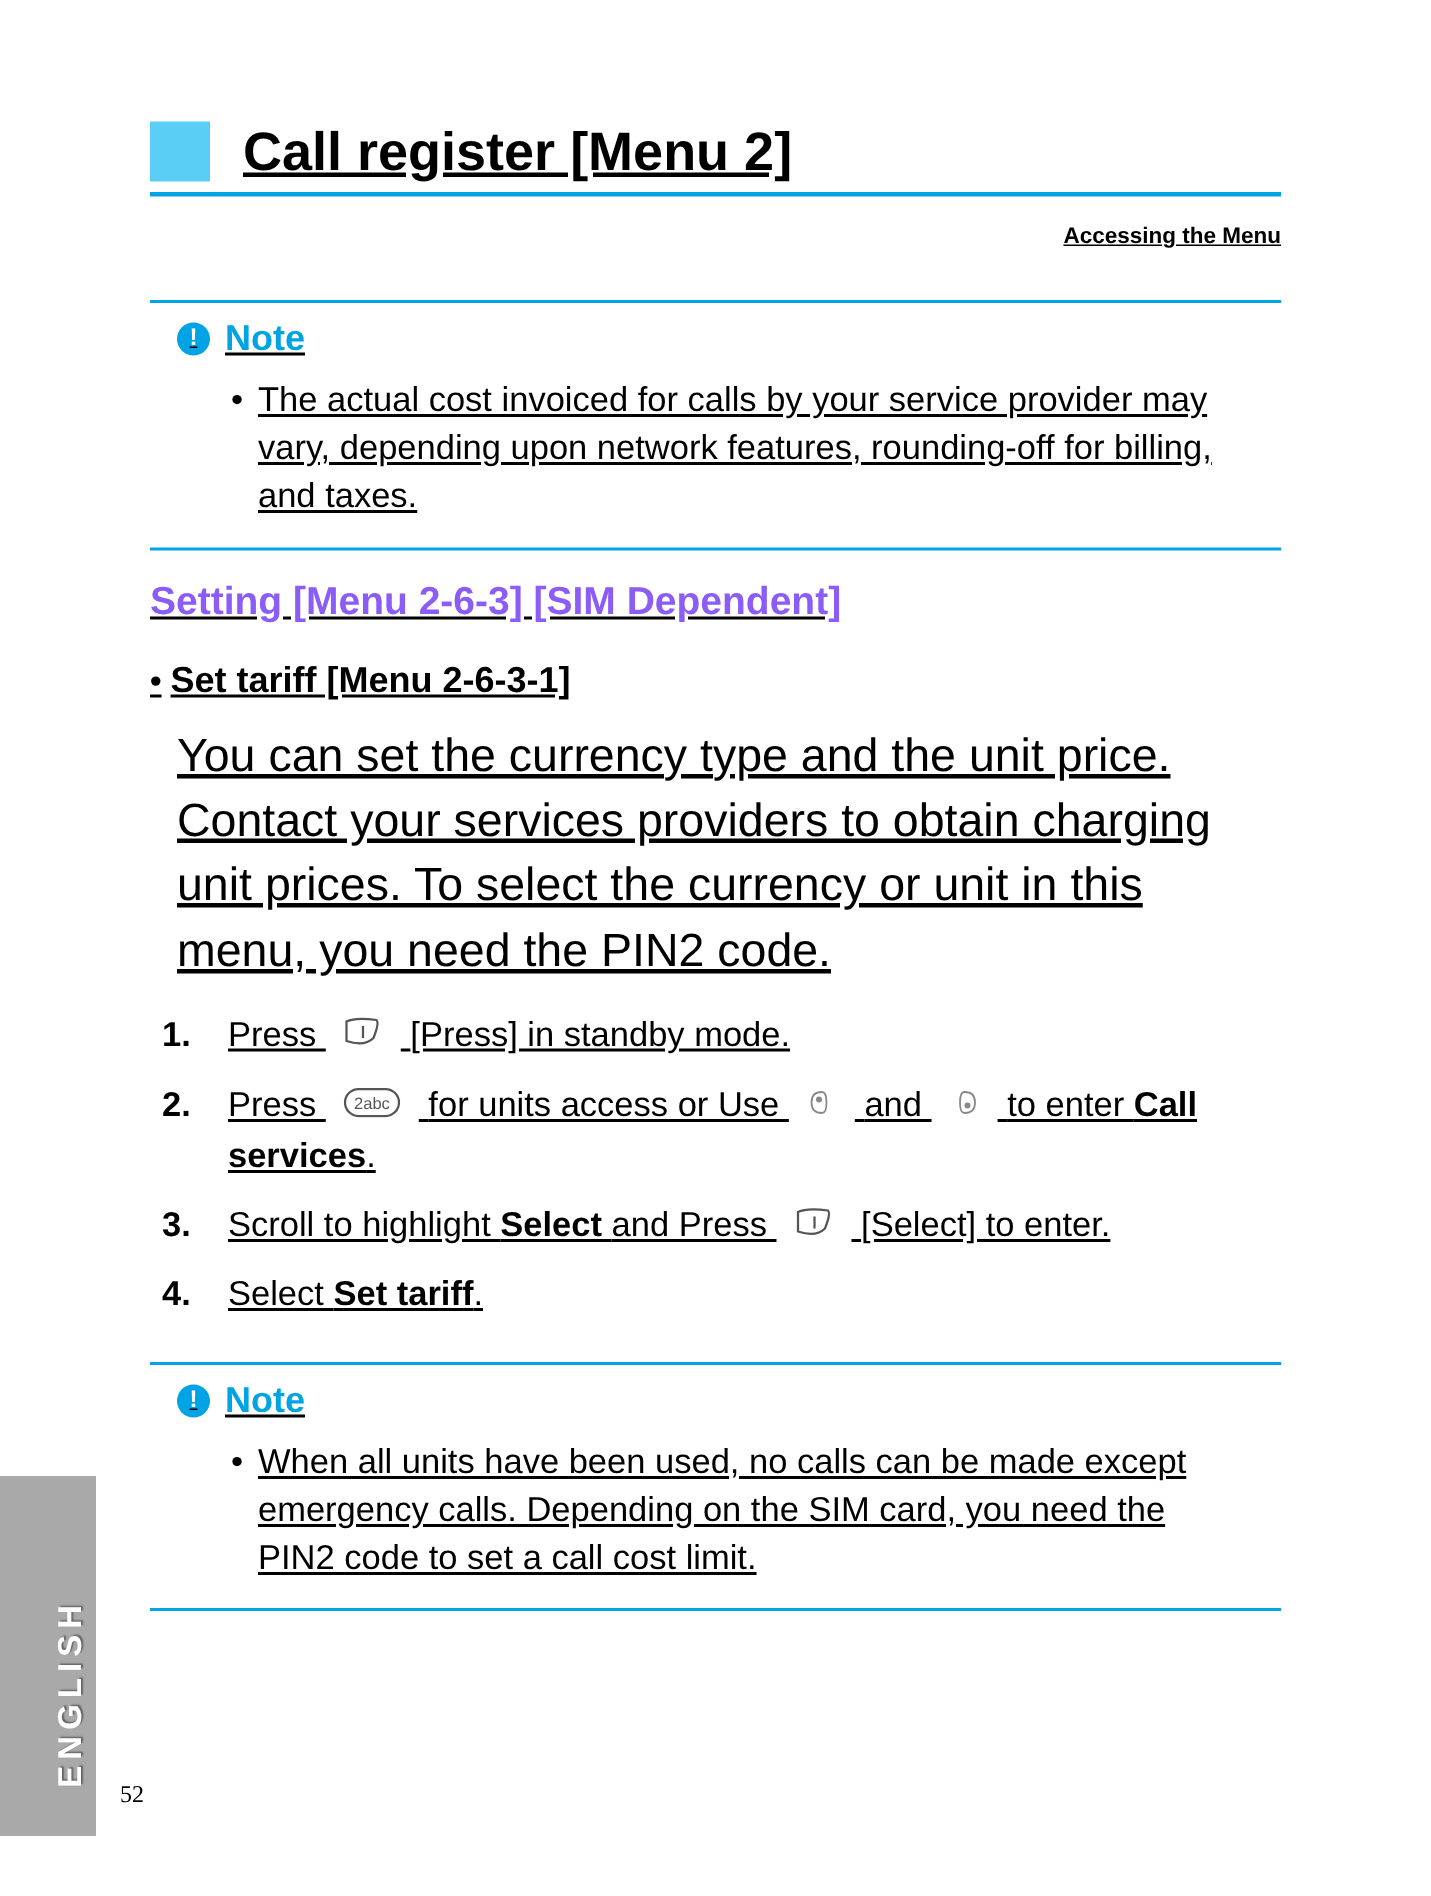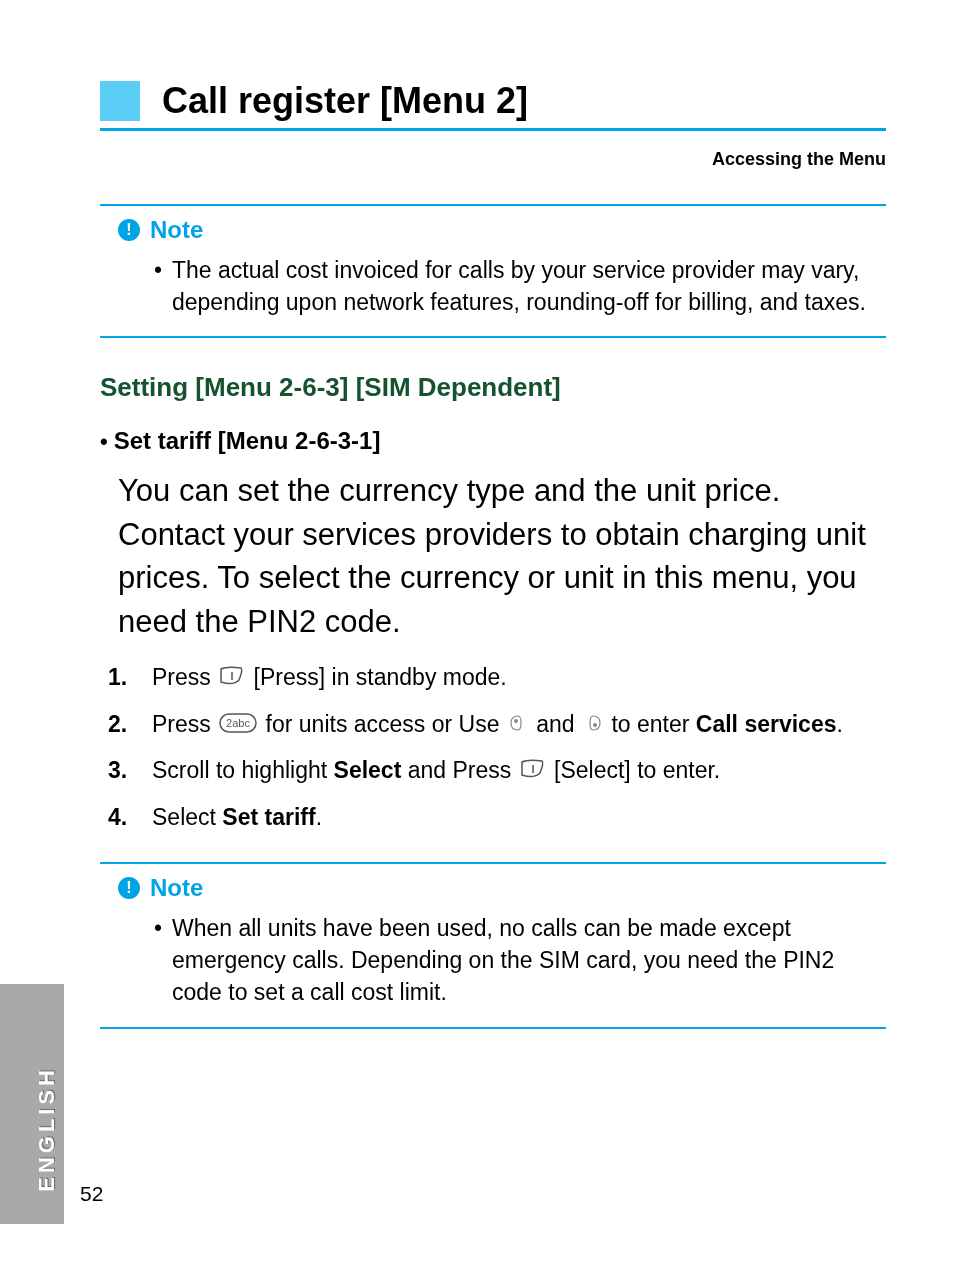--- a/index.html
+++ b/index.html
@@ -6,22 +6,23 @@
     margin: 0;
     padding: 0;
     font-family: Arial, Helvetica, sans-serif;
     background: #fff;
     width: 954px;
     height: 1264px;
     position: relative;
     color: #000;
   }
   .page {
-    padding: 80px 68px 0 100px;
+    padding: 80px 100px 0 100px;
     box-sizing: border-box;
+    text-decoration: underline;
   }
   .title-row {
     display: flex;
     align-items: center;
     border-bottom: 3px solid #00a4e4;
     padding-bottom: 6px;
   }
   .title-square {
     width: 40px;
     height: 40px;
@@ -29,21 +30,21 @@
     margin-right: 22px;
   }
   .page-title {
     font-size: 36px;
     font-weight: bold;
     font-family: Arial, Helvetica, sans-serif;
   }
   .breadcrumb {
     text-align: right;
     font-weight: bold;
-    font-size: 18px;
+    font-size: 15px;
     margin-top: 18px;
   }
   .note-box {
     border-top: 2px solid #00a4e4;
     border-bottom: 2px solid #00a4e4;
     margin-top: 34px;
     padding: 10px 0 18px 0;
   }
   .note-box2 {
     border-top: 2px solid #00a4e4;
@@ -77,24 +78,24 @@
     line-height: 1.4;
     margin: 10px 20px 0 72px;
     position: relative;
   }
   .note-bullet {
     position: absolute;
     left: -18px;
     top: 0;
   }
   .section-h {
-    color: #14532d;
+    color: #8b5cf6;
     font-weight: bold;
     font-size: 26px;
-    margin-top: 34px;
+    margin-top: 18px;
   }
   .sub-h-row {
     display: flex;
     align-items: baseline;
     margin-top: 24px;
   }
   .sub-h-dot {
     font-size: 22px;
     font-weight: bold;
     margin-right: 6px;
@@ -122,21 +123,21 @@
   }
   ol.steps li .num {
     position: absolute;
     left: 8px;
     top: 0;
     font-weight: bold;
   }
   .softkey-icon, .key-icon, .nav-icon {
     display: inline-block;
     vertical-align: middle;
-    margin: 0 2px;
+    margin: 0 12px;
   }
   .lang-tab {
     position: absolute;
     left: 0;
     bottom: 40px;
     width: 64px;
     height: 240px;
     background: #a9a9a9;
   }
   .lang-text {
@@ -148,21 +149,22 @@
     font-size: 22px;
     letter-spacing: 4px;
     writing-mode: vertical-rl;
     transform: rotate(180deg);
     text-shadow: 1px 1px 1px rgba(0,0,0,.4);
   }
   .page-num {
     position: absolute;
     left: 80px;
     bottom: 58px;
-    font-size: 21px;
+    font-size: 16px;
+    font-family: Liberation Serif, serif;
   }
   .b { font-weight: bold; }
 </style>
 </head>
 <body>
 
 <div class="page">
 
   <div class="title-row">
     <div class="title-square"></div>

